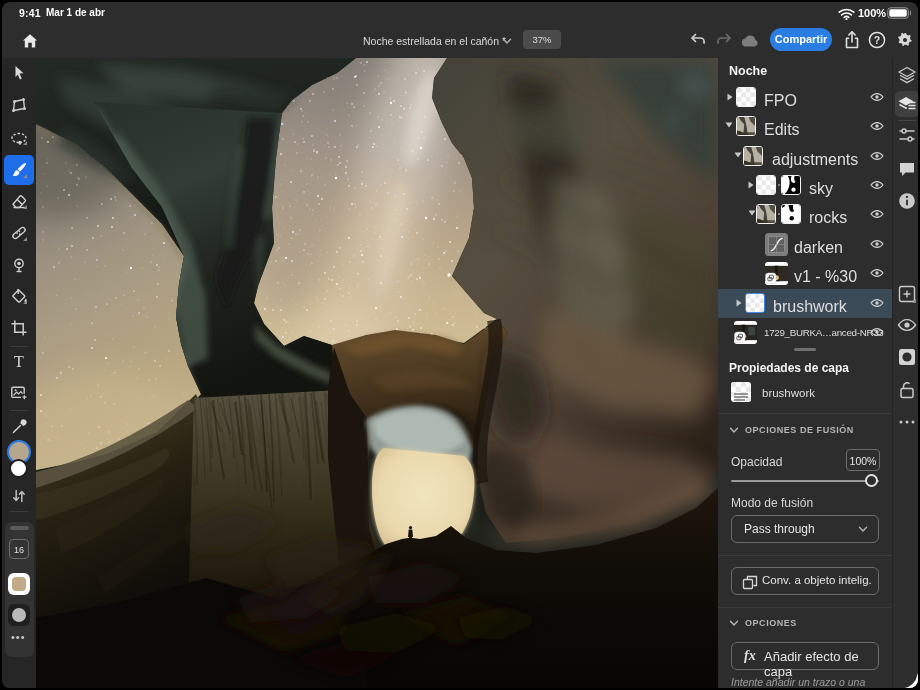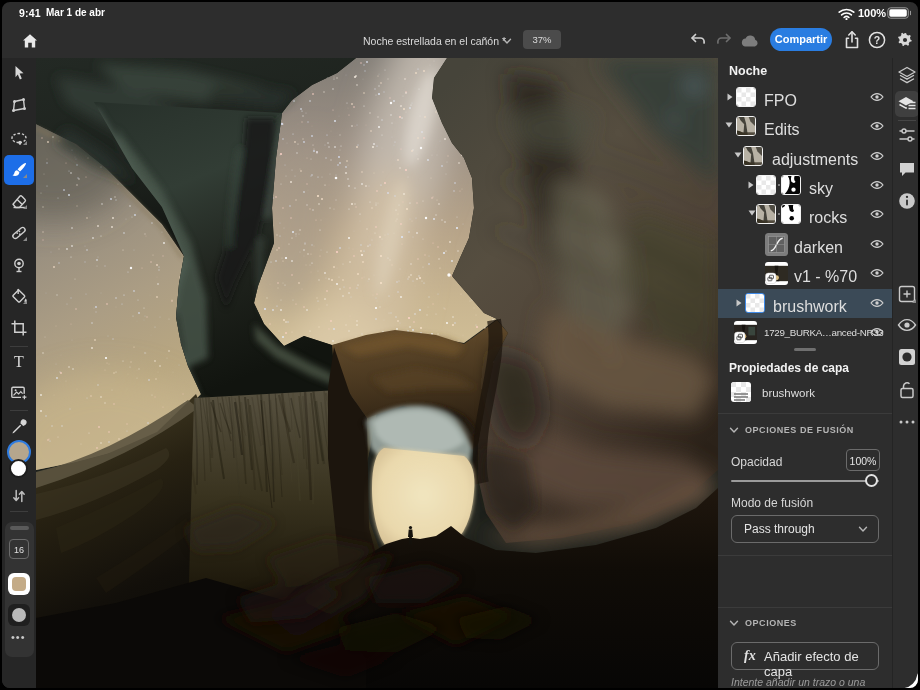--- a/index.html
+++ b/index.html
@@ -1920,21 +1920,21 @@
           <svg width="24" height="24" viewBox="0 0 24 24">
             <rect width="24" height="24" fill="#fff"></rect>
             <rect x="0" y="4" width="24" height="16" fill="#2e2a22"></rect>
             <path d="M10 4 L14 4 L13 12 L15 20 L9 20 L11 12 Z" fill="#191611"></path>
             <circle cx="12" cy="16.5" r="2.6" fill="#d8bd80"></circle>
             <rect x="0.5" y="11.5" width="11" height="11" rx="3" fill="#fff" stroke="#c9c9c9" stroke-width="0.5"></rect>
             <rect x="3" y="16" width="4.2" height="3.6" rx="0.6" stroke="#444" stroke-width="0.9" fill="none"></rect>
             <rect x="4.6" y="13.8" width="4.2" height="3.6" rx="0.6" stroke="#444" stroke-width="0.9" fill="none"></rect>
           </svg>
         </span>
-        <span class="lname" style="left:76px">v1 - %70</span>
+        <span class="lname" style="left:76px">v1 - %30</span>
         <span class="leye">
           <svg width="14" height="10" viewBox="0 0 14 10">
             <path d="M1 5 C2.8 2.6 5 1.6 7 1.6 C9 1.6 11.2 2.6 13 5 C11.2 7.4 9 8.4 7 8.4 C5 8.4 2.8 7.4 1 5 Z" stroke="#cfcfcf" stroke-width="1.1" fill="none"></path>
             <circle cx="7" cy="5" r="1.7" fill="#cfcfcf"></circle>
           </svg>
         </span>
       </div>
       <div class="lrow sel" style="top:231px;height:29px">
         <span class="tri" style="left:17px">
           <svg width="8" height="10" viewBox="0 0 8 10">
@@ -2014,20 +2014,29 @@
     <div class="abs" style="left:13px;top:438px;font-size:12px;color:#d6d6d6">Modo de fusión</div>
     <div class="btn" style="top:457px">
         <span style="position:absolute;left:12px;top:6px">Pass through</span>
         <span style="position:absolute;right:10px;top:10px">
           <svg width="10" height="7" viewBox="0 0 10 7">
             <path d="M1.5 1.2 L5 5 L8.5 1.2" stroke="#b5b5b5" stroke-width="1.4" fill="none" stroke-linecap="round" stroke-linejoin="round"></path>
           </svg>
         </span>
       </div>
     <div class="pdiv" style="top:497px"></div>
+    <div class="btn" style="top:509px">
+        <span style="position:absolute;left:10px;top:6px">
+          <svg width="16" height="16" viewBox="0 0 16 16">
+            <rect x="1.5" y="5.5" width="9" height="9" rx="1" stroke="#d6d6d6" stroke-width="1.3" fill="none"></rect>
+            <path d="M5.5 5.5 V2.5 H14.5 V11.5 H11.5" stroke="#d6d6d6" stroke-width="1.3" fill="none"></path>
+          </svg>
+        </span>
+        <span style="position:absolute;left:30px;top:6px;font-size:11.5px">Conv. a objeto intelig.</span>
+      </div>
     <div class="pdiv" style="top:549px"></div>
     <span class="abs" style="left:11px;top:562px">
         <svg width="10" height="7" viewBox="0 0 10 7">
           <path d="M1.5 1.2 L5 5 L8.5 1.2" stroke="#b5b5b5" stroke-width="1.4" fill="none" stroke-linecap="round" stroke-linejoin="round"></path>
         </svg>
       </span>
     <div class="sechead" style="top:560px;left:27px">OPCIONES</div>
     <div class="btn" style="top:584px">
         <span style="position:absolute;left:12px;top:5px"><span style="font-family:'Liberation Serif';font-style:italic;font-weight:bold;font-size:14px;color:#e0e0e0">fx</span></span>
         <span style="position:absolute;left:32px;top:6px;font-size:13px">Añadir efecto de capa</span>

